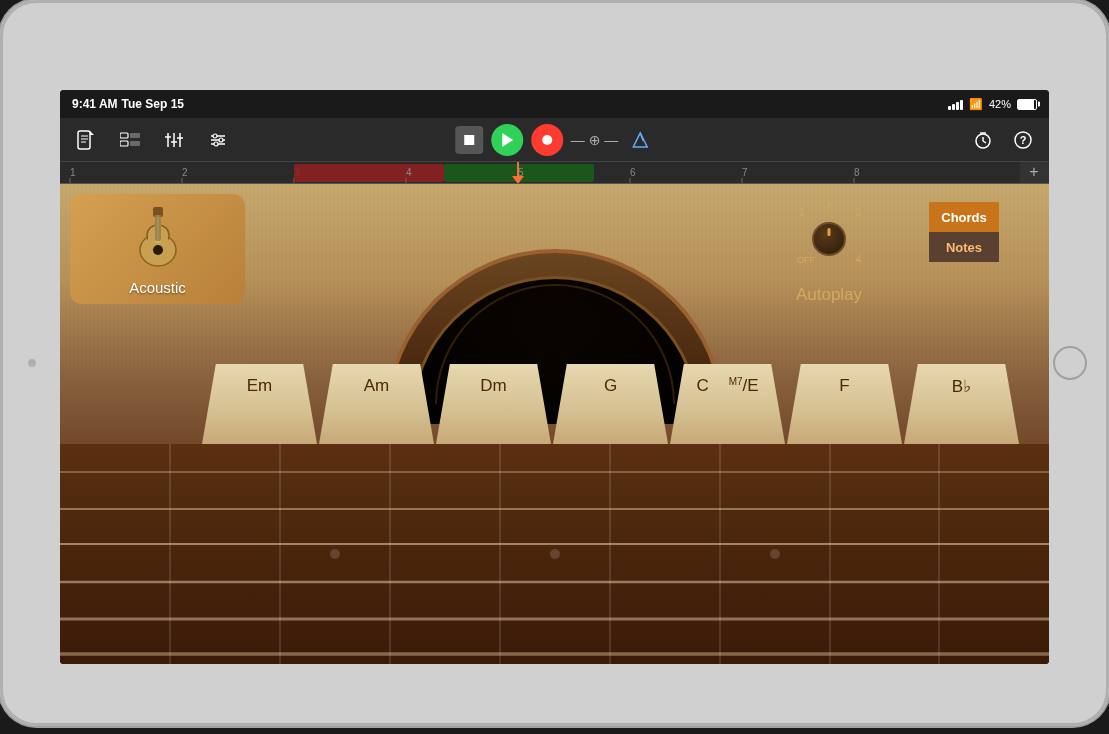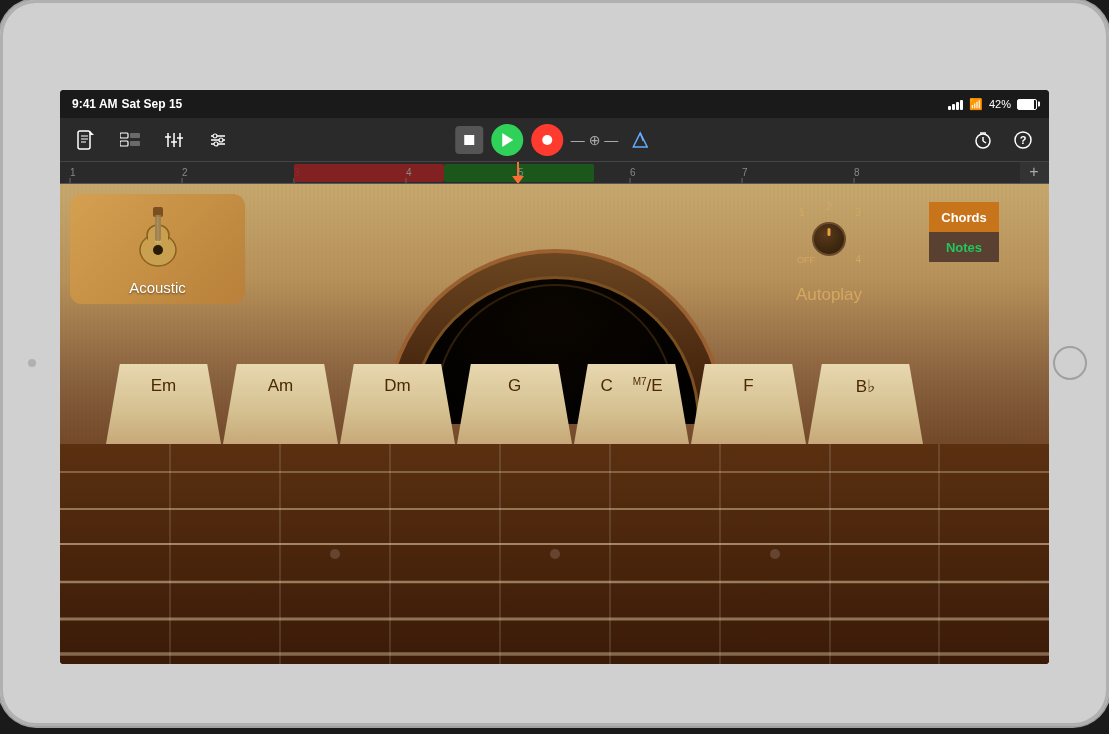--- a/index.html
+++ b/index.html
@@ -352,31 +352,31 @@
       cursor: pointer;
     }
 
     .toggle-active {
       background: #c8741a;
       color: white;
     }
 
     .toggle-inactive {
       background: #5a4030;
-      color: #22c55e;
+      color: #fdba74;
     }
 
     
     .chord-buttons {
       position: absolute;
       bottom: 220px;
       left: 16px; right: 0;
       display: flex;
       align-items: flex-end;
-      justify-content: flex-start;
+      justify-content: flex-end;
       gap: 0;
       padding: 0 29px;
     }
 
     .chord-btn {
       flex: 1;
       max-width: 115px;
       height: 80px;
       background: linear-gradient(180deg, #e8d8b0 0%, #d4c090 60%, #c8a878 100%);
       display: flex;
@@ -449,21 +449,21 @@
 
   <div class="camera-dot"></div>
 
   <div class="home-button"></div>
 
   <div class="ipad-screen">
 
     <div class="status-bar">
       <div class="status-left">
         <span>9:41 AM</span>
-        <span>Sat Sep 15</span>
+        <span>Tue Sep 15</span>
       </div>
       <div class="status-right">
 
         <div class="signal-bars">
           <div class="signal-bar" style="height:4px;"></div>
           <div class="signal-bar" style="height:6px;"></div>
           <div class="signal-bar" style="height:8px;"></div>
           <div class="signal-bar" style="height:10px;"></div>
         </div>
 

